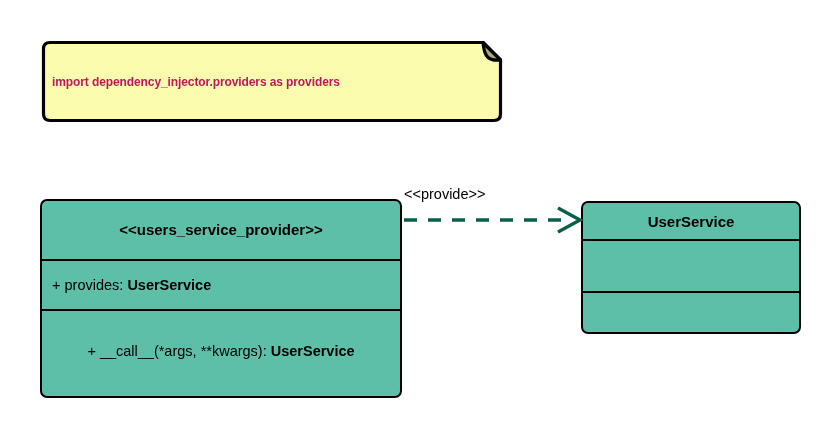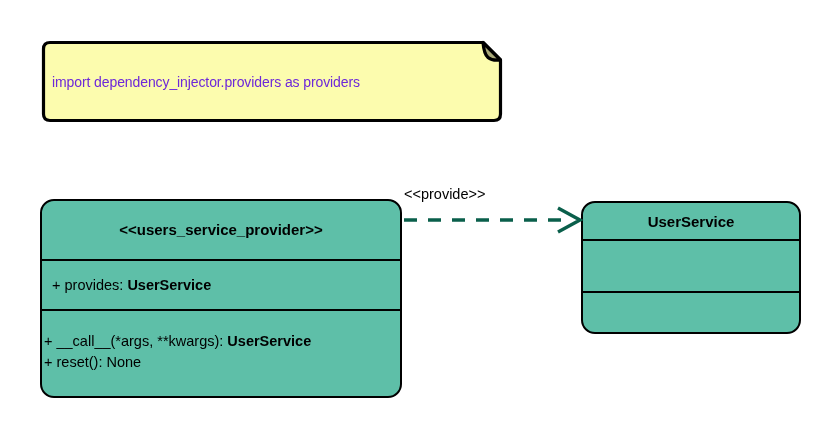--- a/index.html
+++ b/index.html
@@ -42,35 +42,36 @@
   }
   .note-text {
     position: absolute;
     left: 12px;
     top: 0;
     width: calc(100% - 24px);
     height: 100%;
     display: flex;
     align-items: center;
     justify-content: flex-start;
-    font-size: 14px;
-    font-weight: normal;
-    color: #6d28d9;
+    font-size: 12px;
+    font-weight: bold;
+    color: #be185d;
     letter-spacing: -0.1px;
     white-space: nowrap;
   }
 
   
   .uml-class {
     position: absolute;
     box-sizing: border-box;
     background: #5ebfa8;
     border: 2.5px solid #000000;
-    border-radius: 14px;
+    border-radius: 7px;
     overflow: hidden;
+    text-align: center;
   }
   .uml-class .compartment {
     box-sizing: border-box;
     position: relative;
   }
   .uml-class .compartment + .compartment {
     border-top: 2.5px solid #000000;
   }
 
   #class-provider {
@@ -179,21 +180,20 @@
 
   <div class="uml-class" id="class-provider">
     <div class="compartment c-head">
       <div class="stereo-line">&lt;&lt;users_service_provider&gt;&gt;</div>
     </div>
     <div class="compartment c-attrs">
       <div class="member"><span>+ provides: </span><b>UserService</b></div>
     </div>
     <div class="compartment c-ops">
       <div class="member"><span>+ __call__(*args, **kwargs): </span><b>UserService</b></div>
-      <div class="member"><span>+ reset(): None</span><b></b></div>
     </div>
   </div>
 
   <div class="uml-class" id="class-userservice">
     <div class="compartment c-head">
       <div class="class-title">UserService</div>
     </div>
     <div class="compartment c-attrs"></div>
     <div class="compartment c-ops"></div>
   </div>

